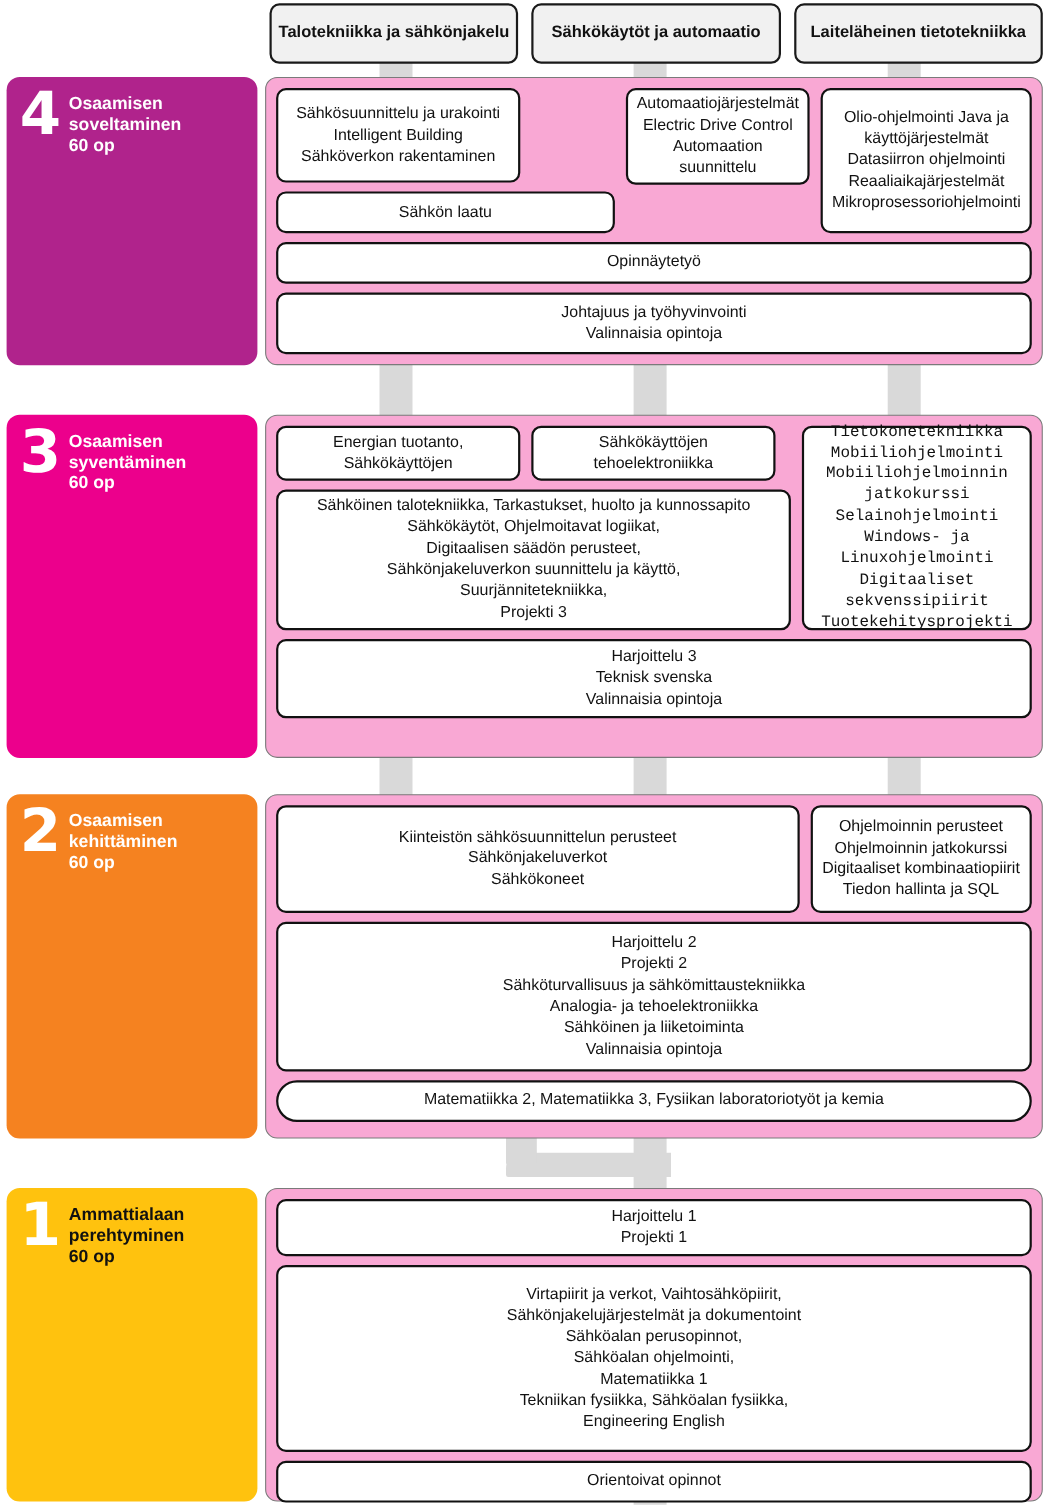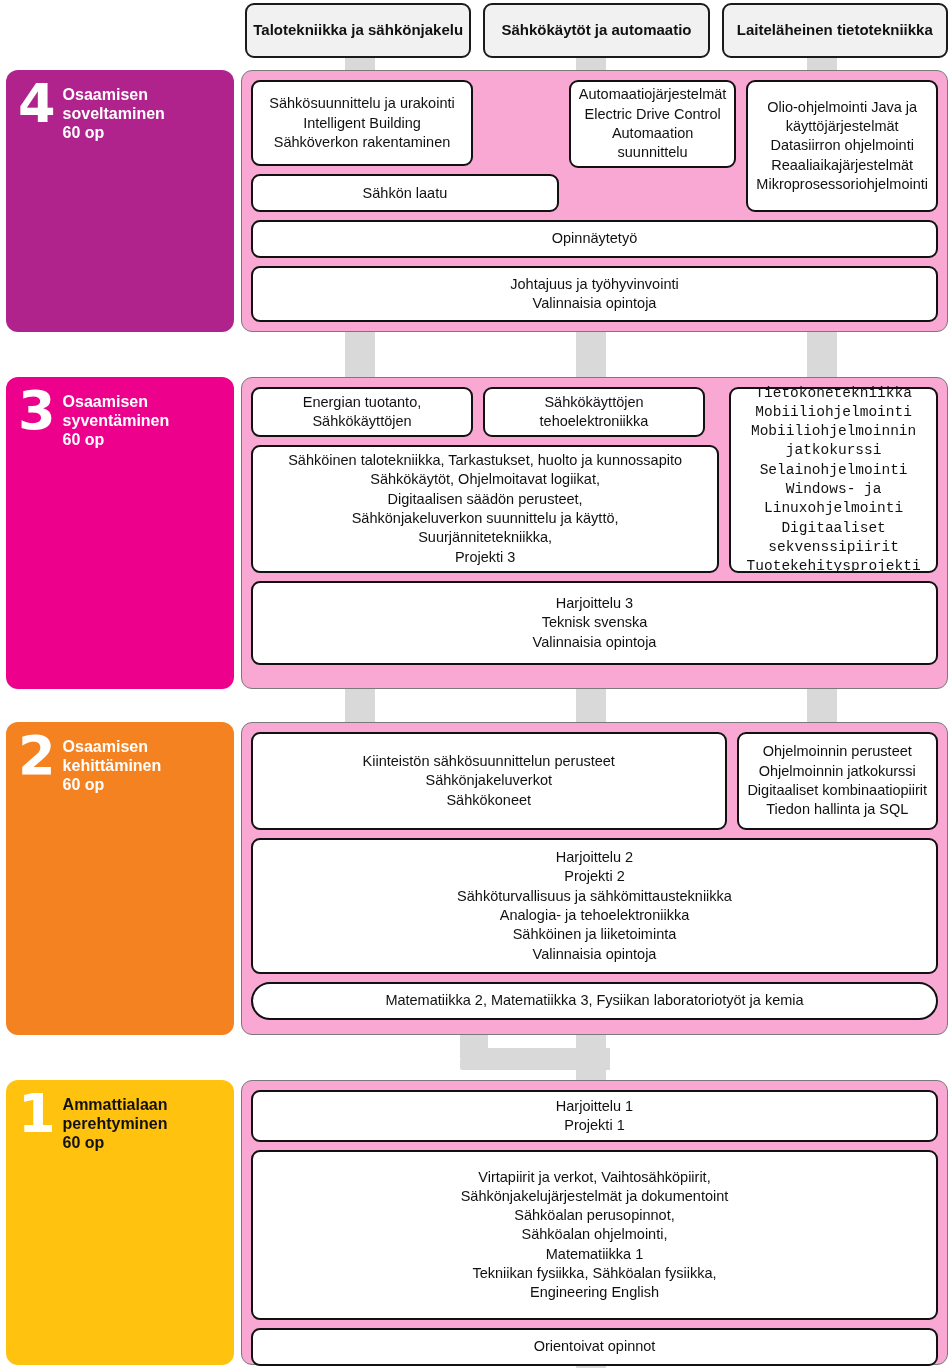--- a/index.html
+++ b/index.html
@@ -145,21 +145,21 @@
   #l4-leader  { height: 56px; width: 100%; }
 
   
   #level3 { top: 377px; height: 312px; }
   #l3-leftcol { display: flex; flex-direction: column; gap: 8px; width: 501px; }
   #l3-energy { height: 50px; width: 222px; }
   #l3-power  { height: 50px; width: 222px; }
   #l3-big    { height: 128px; width: 100%; }
   #l3-right  { width: 222px; height: 186px; font-family: Liberation Mono, monospace; }
   #l3-row1 { align-items: stretch; height: 186px; }
-  #l3-harj { height: 84px; width: 100%; text-align: center; }
+  #l3-harj { height: 72px; width: 100%; text-align: center; }
 
   
   #level2 { top: 722px; height: 313px; }
   #l2-row1 { align-items: stretch; height: 98px; }
   #l2-left { width: 527px; }
   #l2-right { width: 222px; }
   #l2-mid { height: 136px; width: 100%; }
   #l2-math { height: 38px; width: 100%; border-radius: 19px; }
 
   

